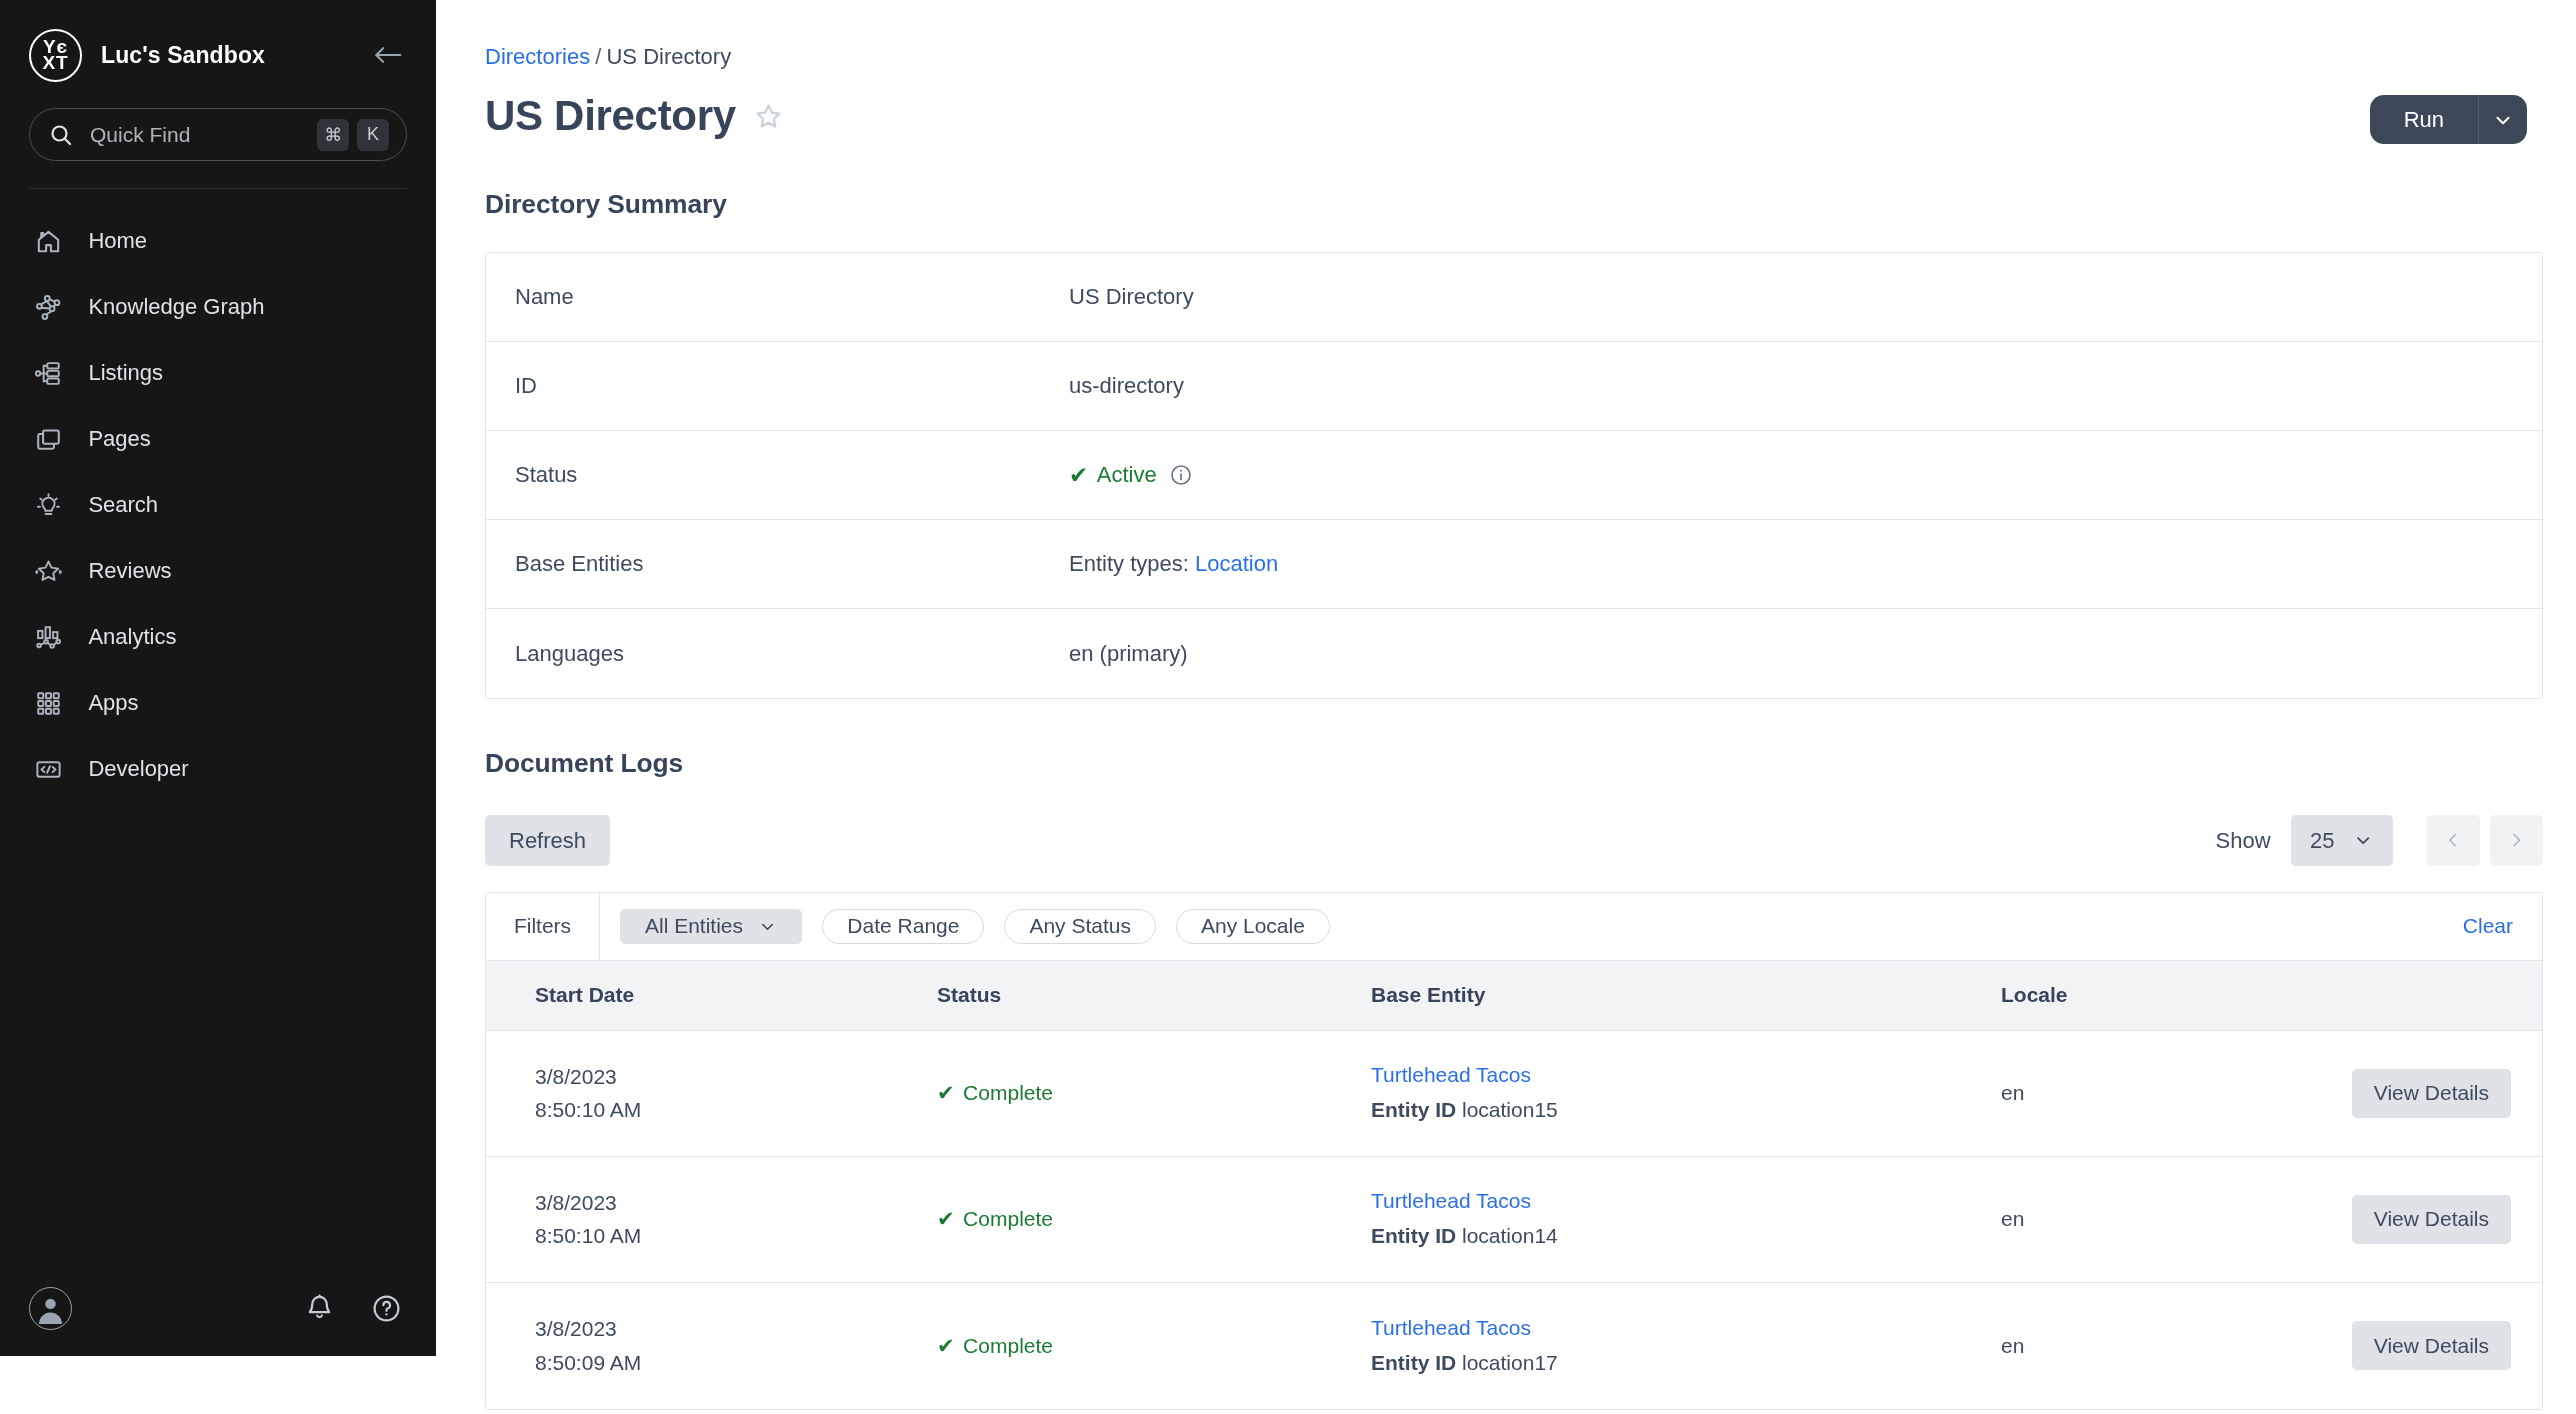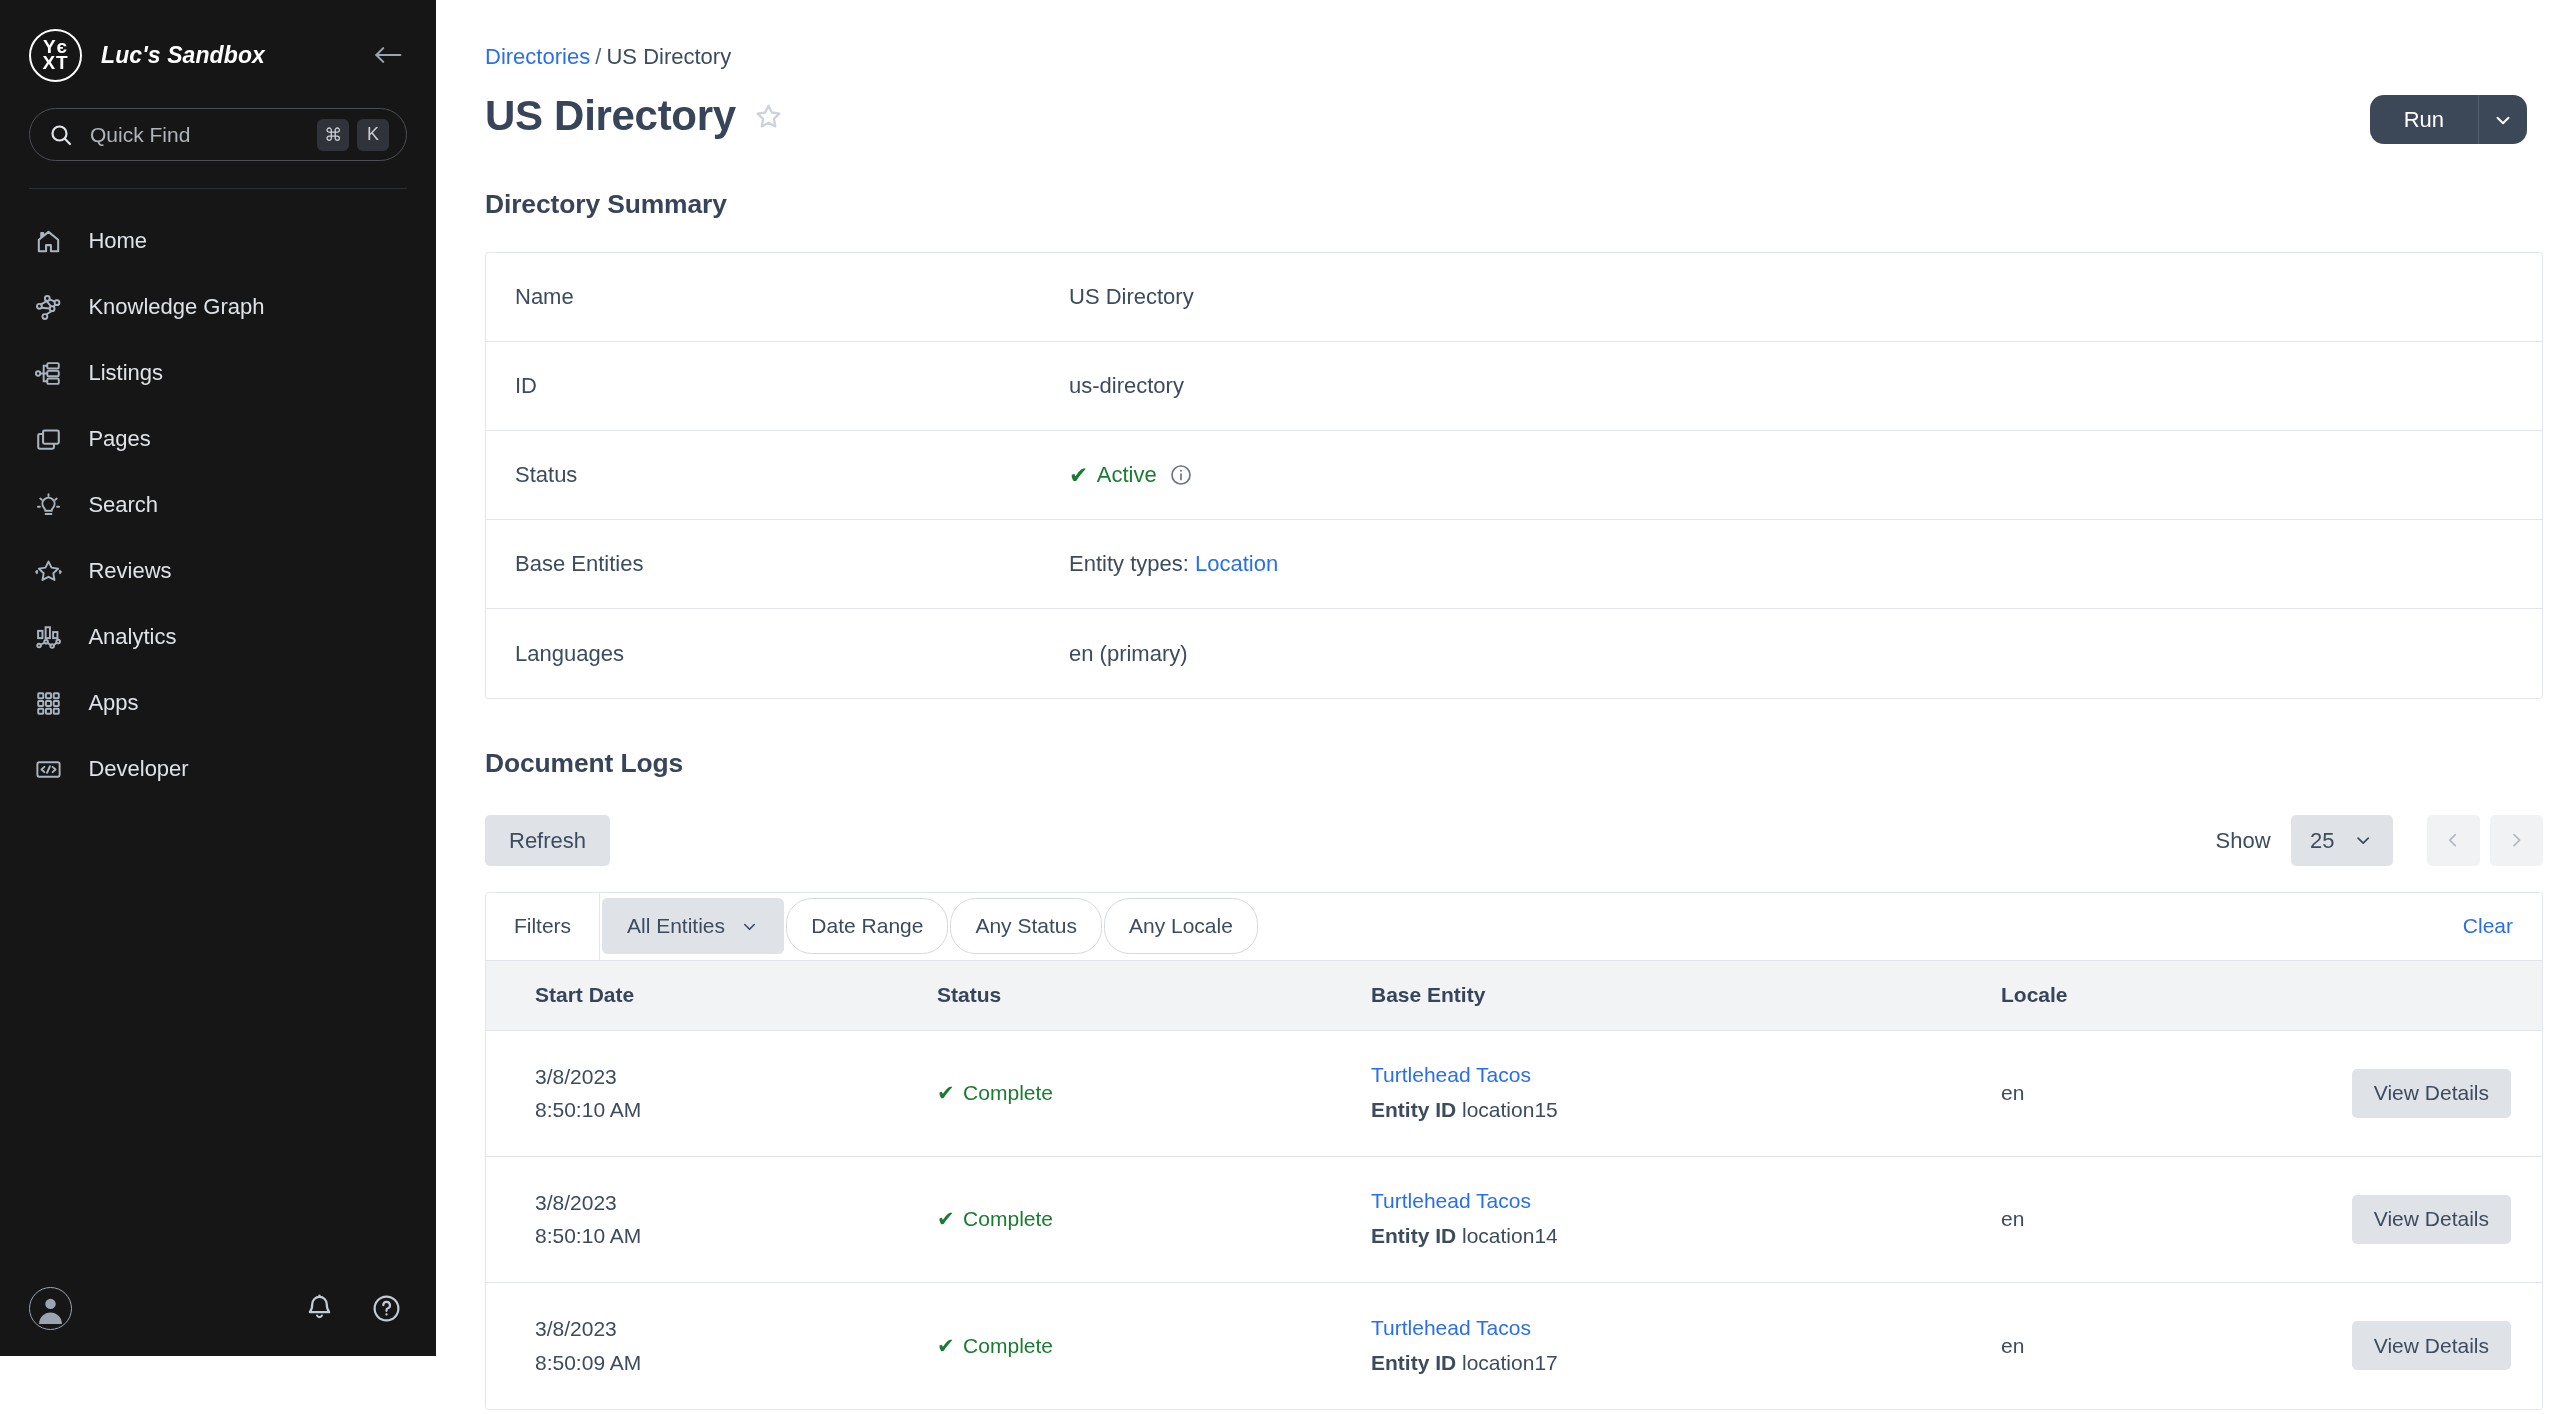--- a/index.html
+++ b/index.html
@@ -23,21 +23,20 @@
     width: 53px; height: 53px; border-radius: 50%;
     border: 2.6px solid #ffffff; flex: 0 0 53px;
     display: flex; align-items: center; justify-content: center;
     color: #fff; line-height: .83; text-align: center;
     font-weight: 700; font-size: 19px; letter-spacing: 0.9px;
   }
   .logo span { display: block; }
   .brand-name {
     margin-left: 19px; color: #fff; font-size: 23px; font-weight: 700;
     letter-spacing: 0.1px;
-    font-style: italic;
   }
   .collapse-btn {
     margin-left: auto; width: 39px; height: 39px;
     display: flex; align-items: center; justify-content: center;
     color: #9aa5b1; cursor: pointer;
   }
   .quickfind {
     margin: 20.4px 0 0 0; height: 53px; border: 1.3px solid #4a4f55;
     border-radius: 29px; display: flex; align-items: center;
     padding: 0 17px 0 19px; background: #161616;
@@ -154,21 +153,21 @@
     display: flex; align-items: center; height: 68px;
     padding: 0 29px 0 0; background: #fff;
     border-bottom: 0.9px solid #e2e6ea;
   }
   .filters-label {
     width: 114px; flex: 0 0 114px; font-size: 21px; color: #3d4b5e;
     text-align: center; border-right: 0.9px solid #e2e6ea;
     height: 68px; display: flex; align-items: center; justify-content: center;
   }
   .chip {
-    margin-left: 2px; height: 56px; border-radius: 25.6px;
+    margin-left: 20px; height: 35px; border-radius: 25.6px;
     border: 0.9px solid #d5dae0; background: #fff; color: #3d4b5e;
     font-size: 21px; padding: 0 24px; display: flex; align-items: center;
     cursor: pointer; gap: 15.3px;
   }
   .chip.active { background: #dfe3e8; border-color: #dfe3e8; border-radius: 5.1px; }
   .clear-link {
     margin-left: auto; color: #2b6fe8; font-size: 21px; cursor: pointer;
   }
 
   .thead {

